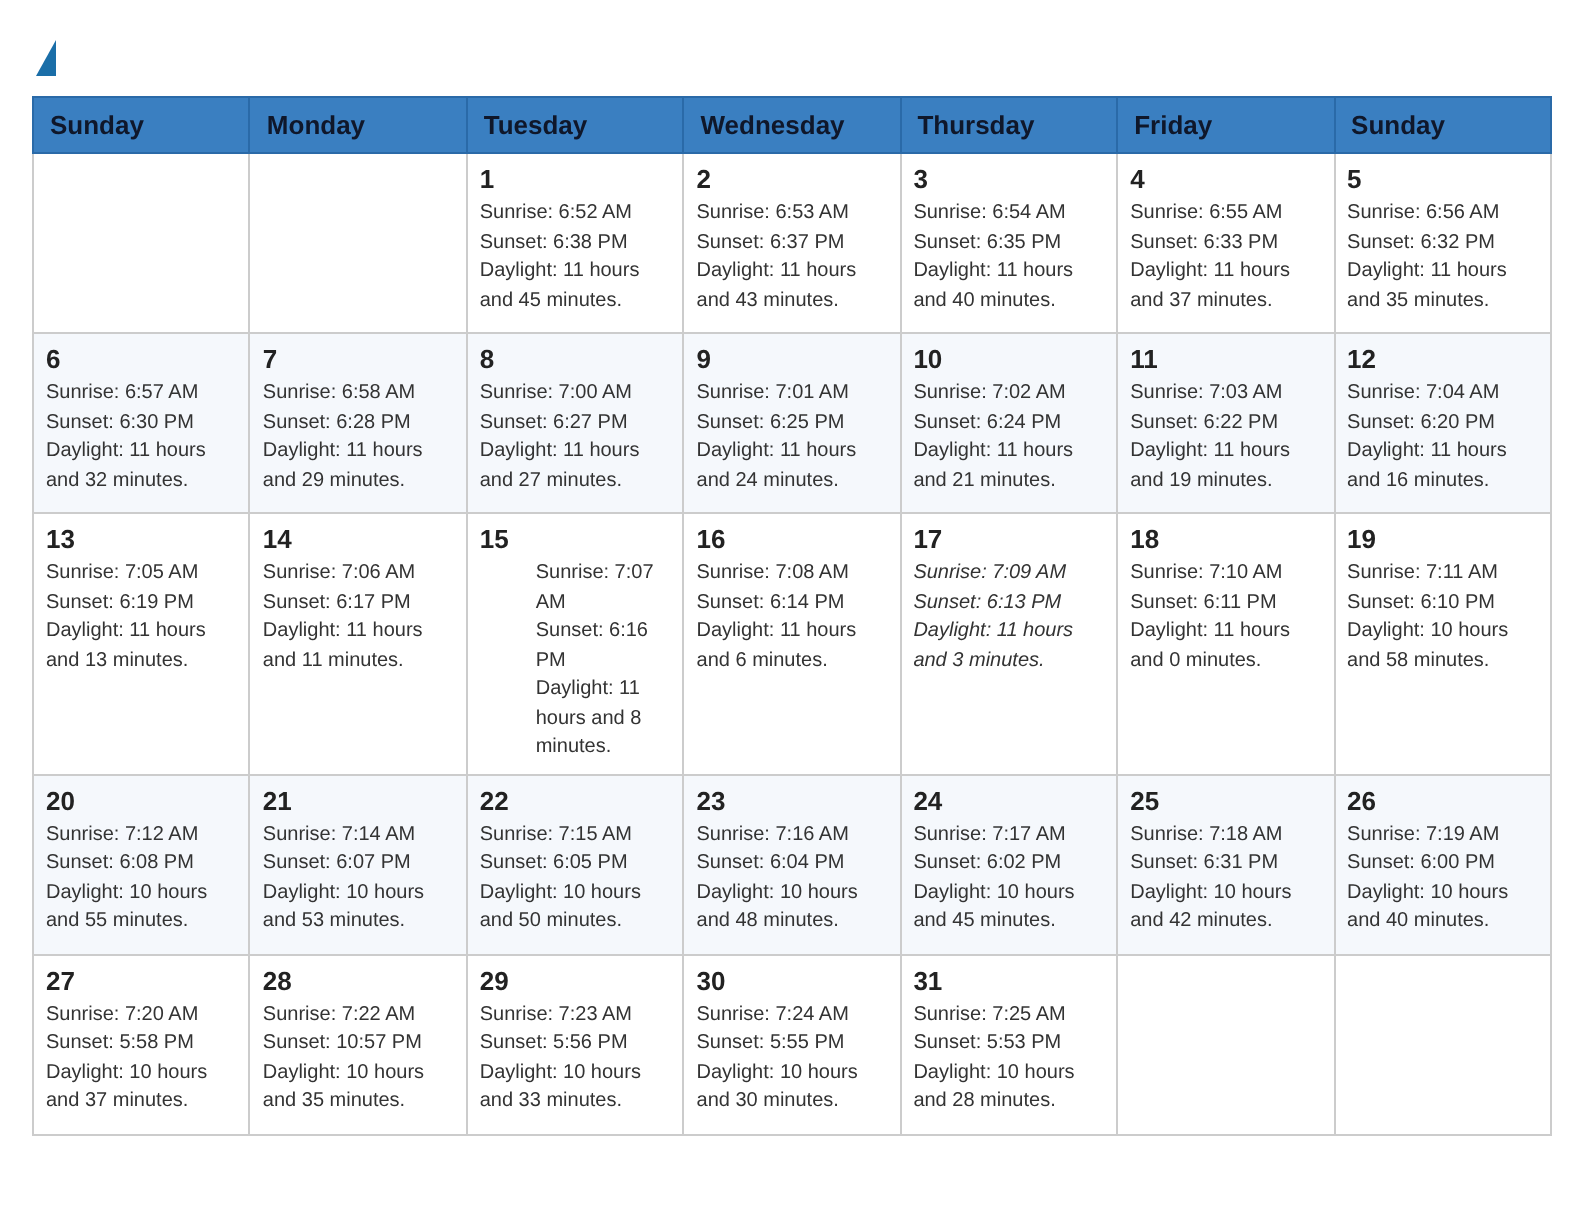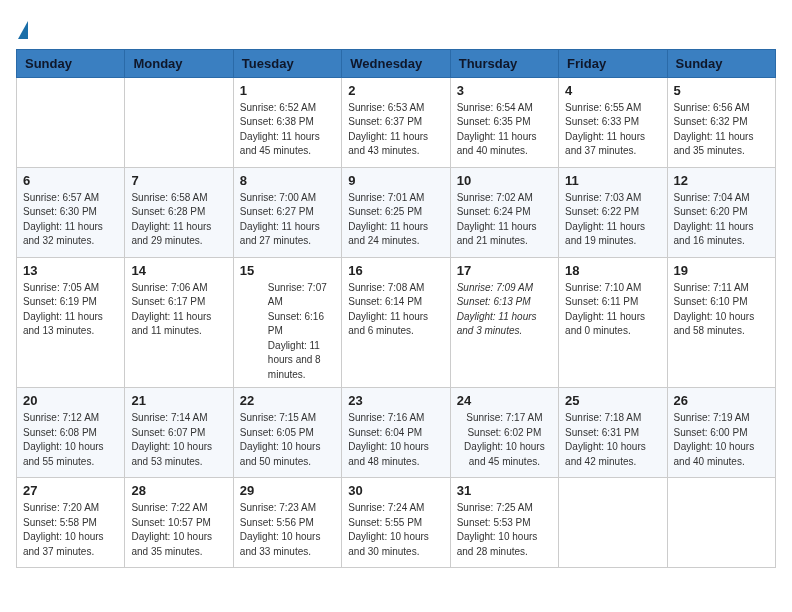--- a/index.html
+++ b/index.html
@@ -246,21 +246,21 @@
 Daylight: 10 hours and 50 minutes.</div>
         </td>
         <td>
           <span class="day-num">23</span>
           <div class="day-info" style="white-space: pre-line;">Sunrise: 7:16 AM
 Sunset: 6:04 PM
 Daylight: 10 hours and 48 minutes.</div>
         </td>
         <td>
           <span class="day-num">24</span>
-          <div class="day-info" style="white-space: pre-line; text-align: center;">Sunrise: 7:17 AM
+          <div class="day-info" style="white-space: pre-line;">Sunrise: 7:17 AM
 Sunset: 6:02 PM
 Daylight: 10 hours and 45 minutes.</div>
         </td>
         <td>
           <span class="day-num">25</span>
           <div class="day-info" style="white-space: pre-line;">Sunrise: 7:18 AM
 Sunset: 6:31 PM
 Daylight: 10 hours and 42 minutes.</div>
         </td>
         <td>

